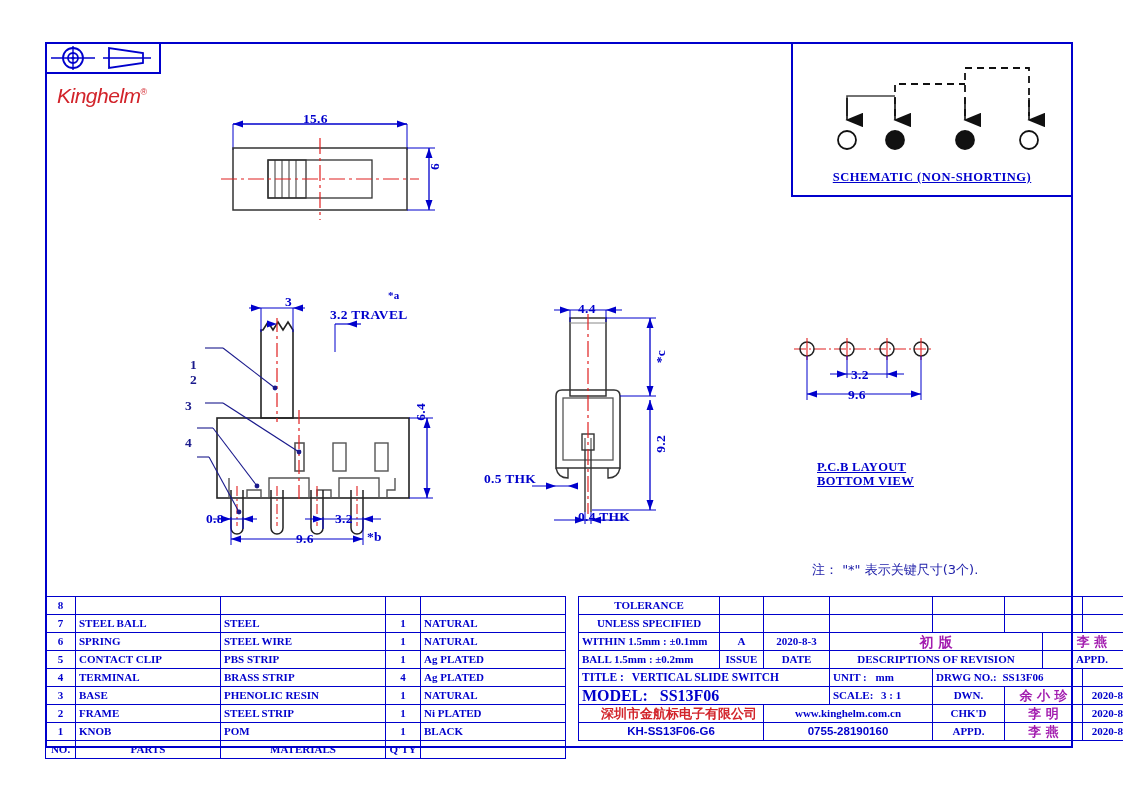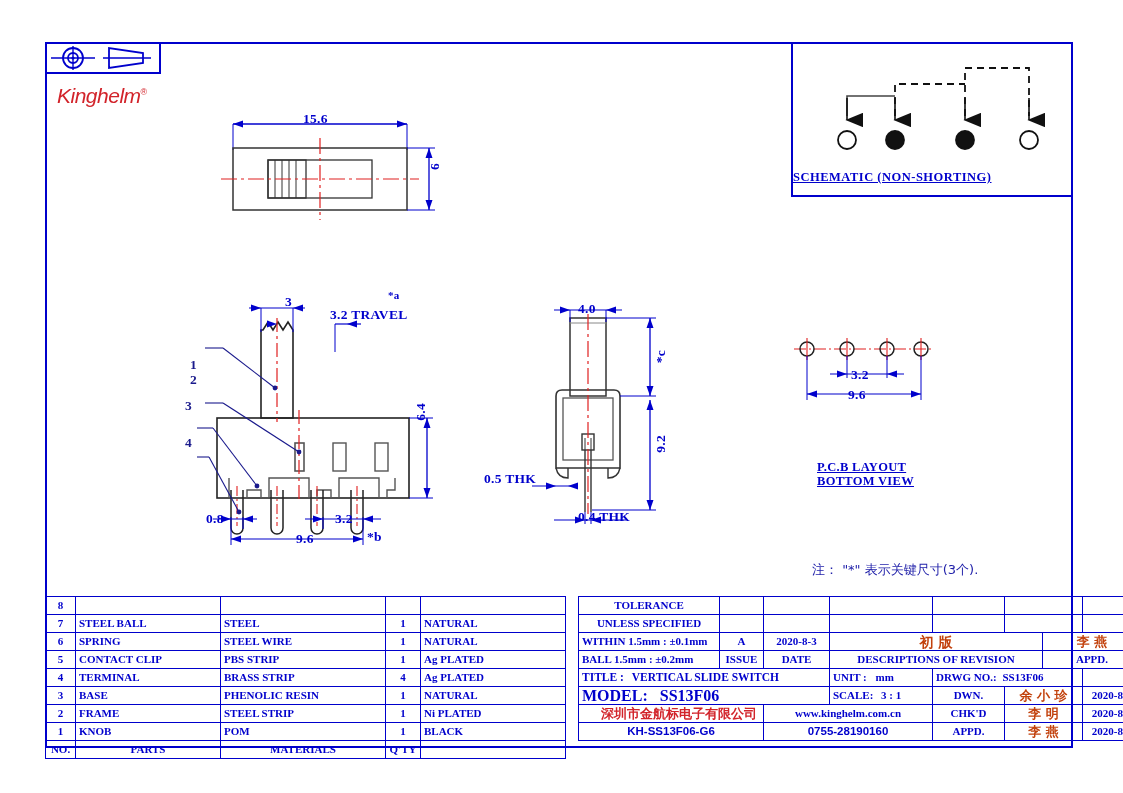--- a/index.html
+++ b/index.html
@@ -7,41 +7,41 @@
        font-family:"Liberation Serif",serif;}
   .abs{position:absolute;}
   #frame{left:45px;top:42px;width:1028px;height:706px;border:2px solid #0000cc;box-sizing:border-box;}
   
   #proj-box{left:45px;top:42px;width:116px;height:32px;border:2px solid #0000cc;box-sizing:border-box;}
   #logo{left:57px;top:84px;font-family:"Liberation Sans",sans-serif;font-weight:normal;
         font-style:italic;font-size:21px;color:#d2232a;letter-spacing:-0.5px;}
   #logo .reg{font-size:9px;vertical-align:super;font-style:normal;}
   
   #schem-box{left:791px;top:42px;width:282px;height:155px;border:2px solid #0000cc;box-sizing:border-box;}
-  .schem-cap{position:absolute;left:0;width:100%;font-weight:bold;
+  .schem-cap{position:absolute;left:0;width:100%;text-align:center;font-weight:bold;
              font-size:12.5px;color:#0000cc;text-decoration:underline;letter-spacing:.5px;}
   
   .cap2{font-weight:bold;font-size:12.5px;color:#0000cc;text-decoration:underline;
         line-height:1.08;letter-spacing:.3px;}
   
   .dim{color:#0000cc;font-weight:bold;font-size:13.5px;font-family:"Liberation Serif",serif;
        white-space:nowrap;letter-spacing:.3px;}
   .dim.sm{font-size:11px;}
   .vert{writing-mode:vertical-rl;transform:rotate(180deg);}
   .lead{color:#1a1a8c;font-weight:bold;font-size:13.5px;}
   .note-cn{color:#2222aa;font-size:13px;font-family:"DejaVu Sans",sans-serif;white-space:nowrap;}
   
   #tbl{left:45px;top:596px;width:1028px;height:152px;}
   table{border-collapse:collapse;width:100%;height:100%;table-layout:fixed;}
   td{border:1px solid #0000cc;color:#0000cc;font-weight:bold;font-size:11px;
      padding:0 3px;line-height:1;height:17px;font-family:"Liberation Serif",serif;}
   td.c{text-align:center;}
   .cn{font-family:"DejaVu Sans",sans-serif;}
   .red{color:#d2232a;padding-left:19px;}
-  .grey{color:#c2410c;}
+  .grey{color:#a21caf;}
   svg{display:block;overflow:visible;}
 </style>
 </head>
 <body>
 
 <div class="abs" id="frame"></div>
 
 <div class="abs" id="proj-box">
   <svg width="112" height="28" viewBox="0 0 112 28">
     <line x1="4" y1="14" x2="48" y2="14" stroke="#0000cc" stroke-width="1.4"></line>
@@ -242,21 +242,21 @@
   <line x1="2" y1="186" x2="48" y2="186" stroke="#0000cc" stroke-width="1.2"></line>
   <path d="M26,186 L16,182.5 L16,189.5 Z" fill="#0000cc"></path>
   <path d="M38,186 L48,182.5 L48,189.5 Z" fill="#0000cc"></path>
 
   <line x1="24" y1="220" x2="96" y2="220" stroke="#0000cc" stroke-width="1.2"></line>
   <path d="M55,220 L45,216.5 L45,223.5 Z" fill="#0000cc"></path>
   <path d="M61,220 L71,216.5 L71,223.5 Z" fill="#0000cc"></path>
   <line x1="55" y1="212" x2="55" y2="224" stroke="#0000cc" stroke-width="1"></line>
   <line x1="61" y1="212" x2="61" y2="224" stroke="#0000cc" stroke-width="1"></line>
 </svg>
-<div class="abs dim" style="left:578px;top:301px;">4.0</div>
+<div class="abs dim" style="left:578px;top:301px;">4.4</div>
 <div class="abs dim vert" style="left:653px;top:350px;">*c</div>
 <div class="abs dim vert" style="left:653px;top:435px;">9.2</div>
 <div class="abs dim" style="left:484px;top:471px;">0.5  THK</div>
 <div class="abs dim" style="left:578px;top:509px;">0.4  THK</div>
 
 <svg class="abs" style="left:790px;top:330px;" width="170" height="80" viewBox="0 0 170 80">
   <line x1="4" y1="19" x2="142" y2="19" stroke="#e02020" stroke-width="1.2" stroke-dasharray="12,3,2,3"></line>
   <g stroke="#222" stroke-width="1.5" fill="none">
     <circle cx="17" cy="19" r="7"></circle>
     <circle cx="57" cy="19" r="7"></circle>

